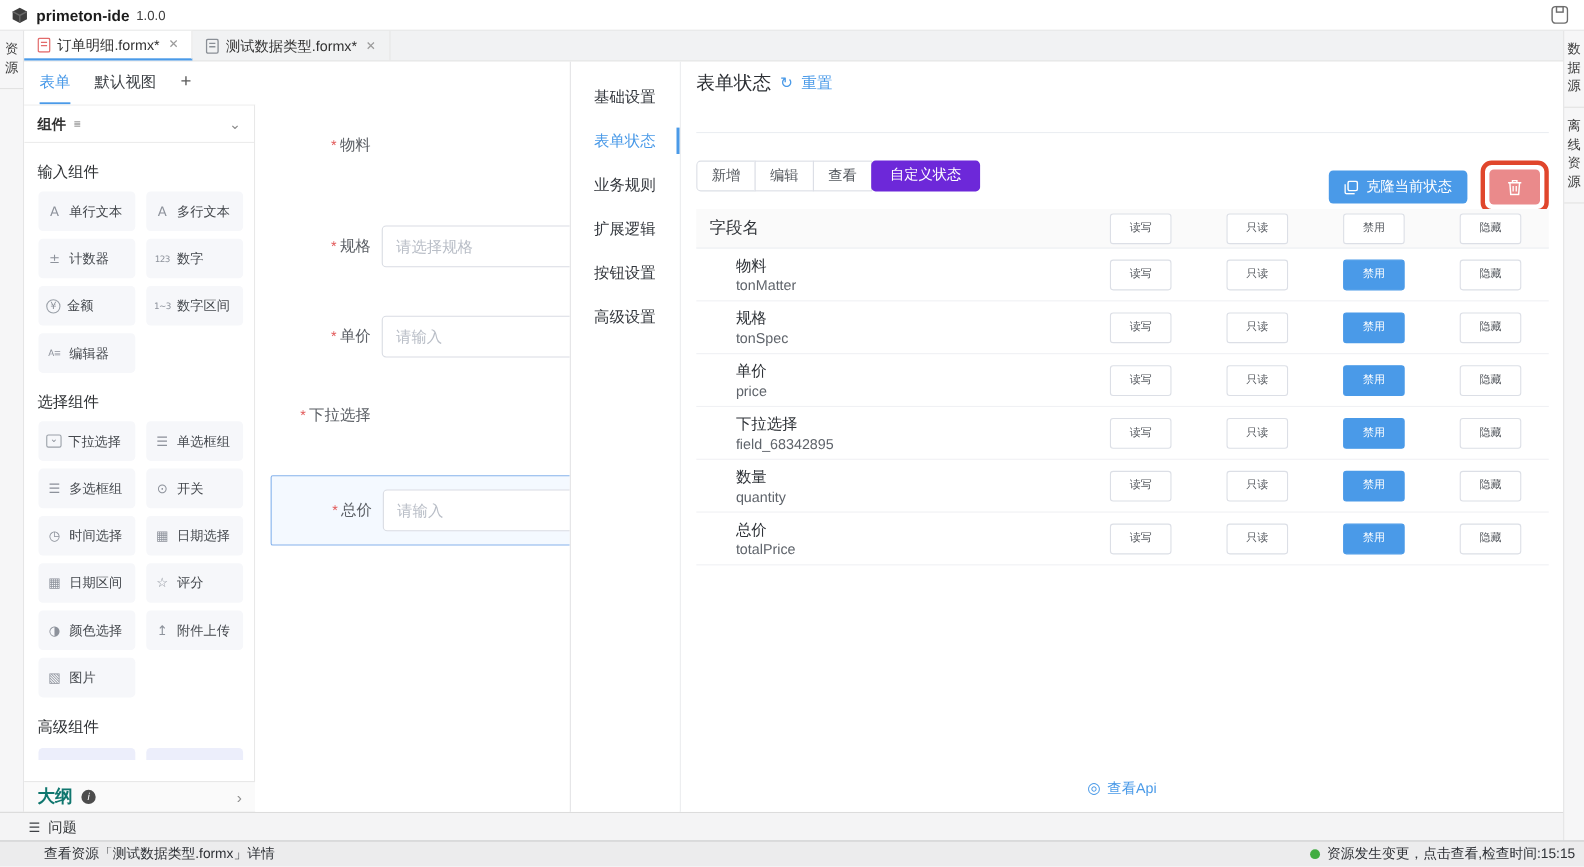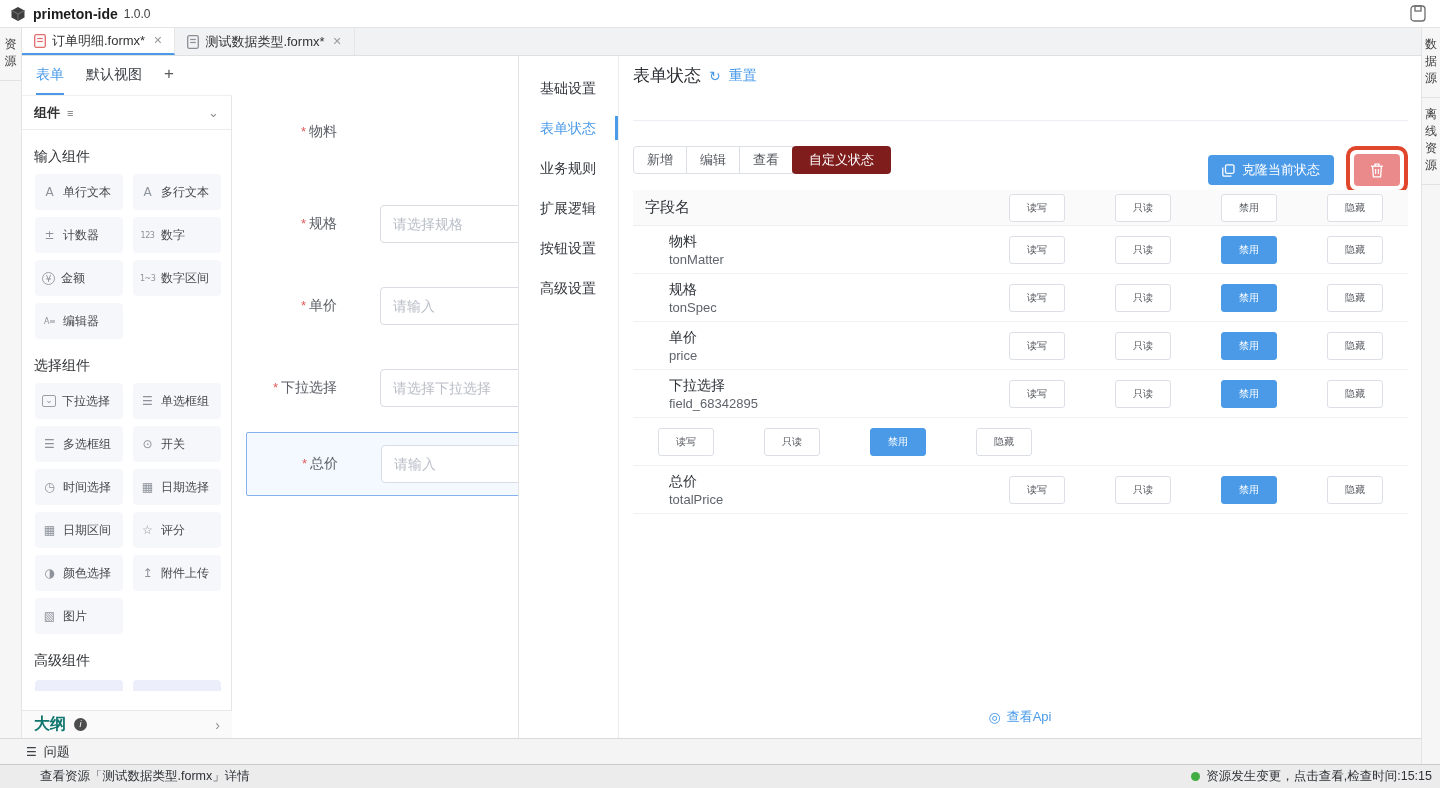--- a/index.html
+++ b/index.html
@@ -61,21 +61,21 @@
   .info-dot { width:13px; height:13px; border-radius:50%; background:#4c4c4c; color:#fff; font-size:9px;
               line-height:13px; text-align:center; margin-left:8px; font-style:italic; }
   #outline-bar .chev { margin-left:auto; font-size:14px; color:#8e8e8e; }
   #problems-bar { position:absolute; left:0; top:738px; width:1421px; height:26px; background:#f4f4f5;
                   border-top:1px solid #dadada; display:flex; align-items:center; padding-left:26px; cursor:pointer; }
   #problems-bar .pi { font-size:12px; color:#3d4045; margin-right:7px; }
   #problems-bar .pl { font-size:13px; color:#2f3235; }
 
   
   #canvas { position:absolute; left:232px; top:95px; width:286px; height:643px; background:#fff; overflow:hidden; }
-  .frow { position:absolute; display:flex; align-items:center;gap:33px; }
+  .frow { position:absolute; display:flex; align-items:center; }
   .frow .flabel { width:115px; text-align:right; font-size:14px; color:#5c6066; padding-right:10px; white-space:nowrap; }
   .frow .req { color:#e25b5b; margin-right:3px; font-size:13px; }
   .frow input { width:250px; height:38px; border:1px solid #d9dce3; border-radius:4px; padding:0 12px;
                 font-size:14px; color:#333; outline:none; background:#fff; font-family:inherit; }
   .frow input::placeholder { color:#b9bec7; }
   #sel-field { position:absolute; left:14px; top:337px; width:420px; height:64px; border:1px solid #85b2ec;
                background:#f4f9ff; border-radius:2px; }
   #sel-field .frow { left:0; top:12px; }
   #sel-field .flabel { width:101px; }
 
@@ -94,22 +94,22 @@
   .panel-header .pt { font-size:17px; color:#2d3035; }
   .panel-header .refresh { font-size:14px; color:#4a9ae8; cursor:pointer; font-family:"DejaVu Sans",sans-serif; }
   .panel-header .reset { font-size:14px; color:#4a9ae8; cursor:pointer; }
   .pdivider { position:absolute; left:14px; right:13px; top:64px; border-top:1px solid #ebeef2; }
   .toolbar { position:absolute; left:14px; right:13px; top:90px; height:40px; display:flex;
              justify-content:space-between; align-items:flex-start; }
   .segs { display:flex; align-items:center; }
   .seg { min-width:52px; height:28px; line-height:26px; padding:0 13px; text-align:center; background:#fff;
          border:1px solid #dcdfe6; font-size:13px; color:#54585e; margin-left:-1px; cursor:pointer; }
   .seg:first-child { border-radius:4px 0 0 4px; margin-left:0; }
-  .seg.active { background:#7f1d1d; color:#fff; border:none; border-radius:4px; height:28px; line-height:28px;
-                padding:0 17px; }
+  .seg.active { background:#6d28d9; color:#fff; border:none; border-radius:4px; height:28px; line-height:28px;
+                padding:0 17px;font-family:Liberation Mono, monospace; }
   .tb-right { display:flex; align-items:center; gap:12px; }
   .clone-btn { height:30px; background:#4a9ae8; color:#fff; border:none; border-radius:4px; font-size:13px;
                padding:0 14px; display:flex; align-items:center; gap:7px; cursor:pointer; font-family:inherit; }
   .del-annotation { border:4px solid #e0462c; border-radius:10px; padding:4px; background:#fff; }
   .del-btn { width:46px; height:32px; background:#ea8a8b; border:none; border-radius:4px; display:flex;
              align-items:center; justify-content:center; cursor:pointer; }
 
   
   #state-table { position:absolute; left:14px; right:13px; top:134px; }
   .t-head { height:36px; background:#fafafa; display:flex; align-items:center; border-bottom:1px solid #eceef2; }
@@ -310,21 +310,20 @@
   <div class="frow" style="top:110px;">
     <span class="flabel"><span class="req">*</span><span>规格</span></span>
     <input type="text" placeholder="请选择规格" style="">
   </div>
   <div class="frow" style="top:192px;">
     <span class="flabel"><span class="req">*</span><span>单价</span></span>
     <input type="text" placeholder="请输入" style="">
   </div>
   <div class="frow" style="top:274px;">
     <span class="flabel"><span class="req">*</span><span>下拉选择</span></span>
-    <input type="text" placeholder="请选择下拉选择" style="">
   </div>
   <div id="sel-field">
     <div class="frow">
       <span class="flabel"><span class="req">*</span><span>总价</span></span>
       <input type="text" placeholder="请输入" style="">
     </div>
   </div>
 </div>
 
 <div id="settings-nav">
@@ -464,20 +463,24 @@
         </div>
       <div class="opt-col">
           <button class="opt-btn active">禁用</button>
         </div>
       <div class="opt-col">
           <button class="opt-btn">隐藏</button>
         </div>
     </div>
 
     <div class="t-row">
+      <div class="name-col">
+        <div class="fname">数量</div>
+        <div class="fcode">quantity</div>
+      </div>
       <div class="opt-col">
           <button class="opt-btn">读写</button>
         </div>
       <div class="opt-col">
           <button class="opt-btn">只读</button>
         </div>
       <div class="opt-col">
           <button class="opt-btn active">禁用</button>
         </div>
       <div class="opt-col">

